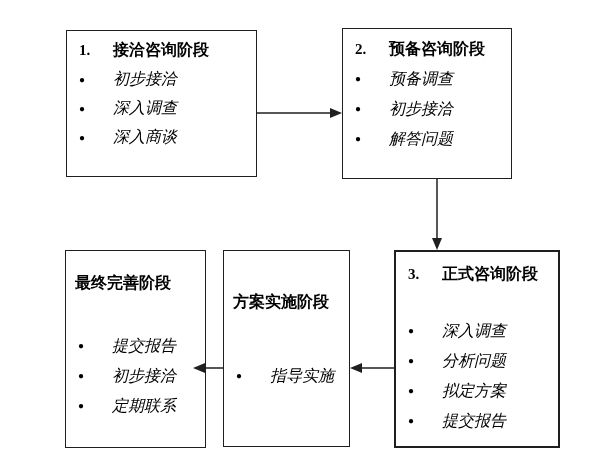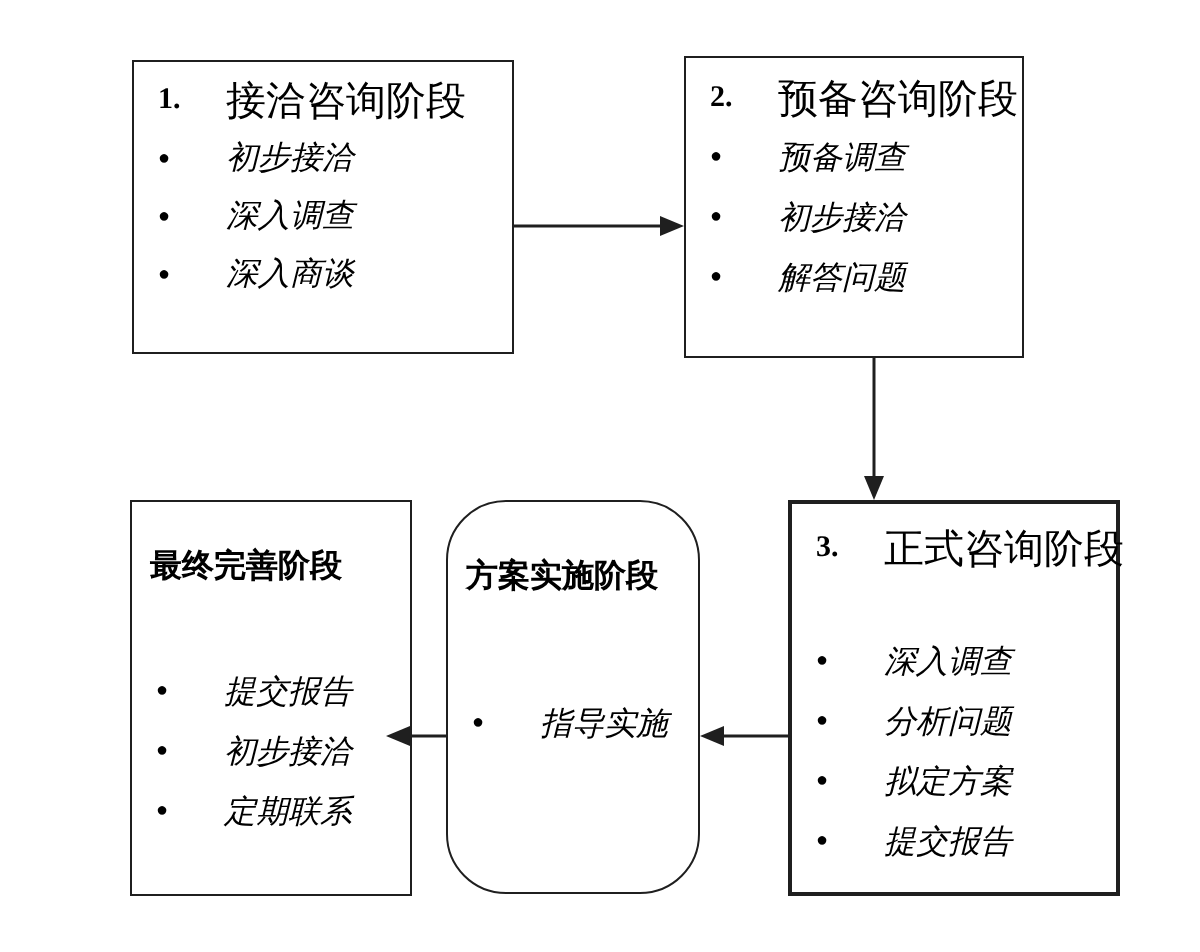--- a/index.html
+++ b/index.html
@@ -32,22 +32,22 @@
   .num {
     font-weight: bold;
     font-size: 15px;
   }
   .bullet {
     font-size: 10px;
     line-height: 1;
     color: #000000;
   }
   .title {
-    font-weight: normal;
-    font-size: 20px;
+    font-weight: bold;
+    font-size: 16px;
     white-space: nowrap;
   }
   .item {
     font-size: 16px;
     white-space: nowrap;
     font-style: italic;
   }
   .title-plain {
     padding-left: 9px;
     font-weight: bold;
@@ -55,21 +55,21 @@
     white-space: nowrap;
   }
   
   #box-initial   { left: 66px;  top: 30px;  width: 191px; height: 147px; padding-top: 5px; }
   #box-prep      { left: 342px; top: 28px;  width: 170px; height: 151px; padding-top: 5px; }
   #box-prep .row { height: 30px; }
   #box-formal    { left: 394px; top: 250px; width: 166px; height: 198px; padding-top: 8px; }
   #box-formal .row { height: 30px; }
   #box-formal .title-row { height: 28px; }
   #box-formal .first-bullet { margin-top: 28px; }
-  #box-impl      { left: 223px; top: 250px; width: 127px; height: 197px; padding-top: 23px; border-radius: 30px; }
+  #box-impl      { left: 223px; top: 250px; width: 127px; height: 197px; padding-top: 37px; }
   #box-impl .row { height: 30px; }
   #box-impl .title-row { height: 28px; }
   #box-impl .first-bullet { margin-top: 45px; }
   #box-final     { left: 65px;  top: 250px; width: 141px; height: 198px; padding-top: 18px; }
   #box-final .row { height: 30px; }
   #box-final .title-row { height: 28px; }
   #box-final .first-bullet { margin-top: 34px; }
   svg.arrows {
     position: absolute;
     left: 0; top: 0;

